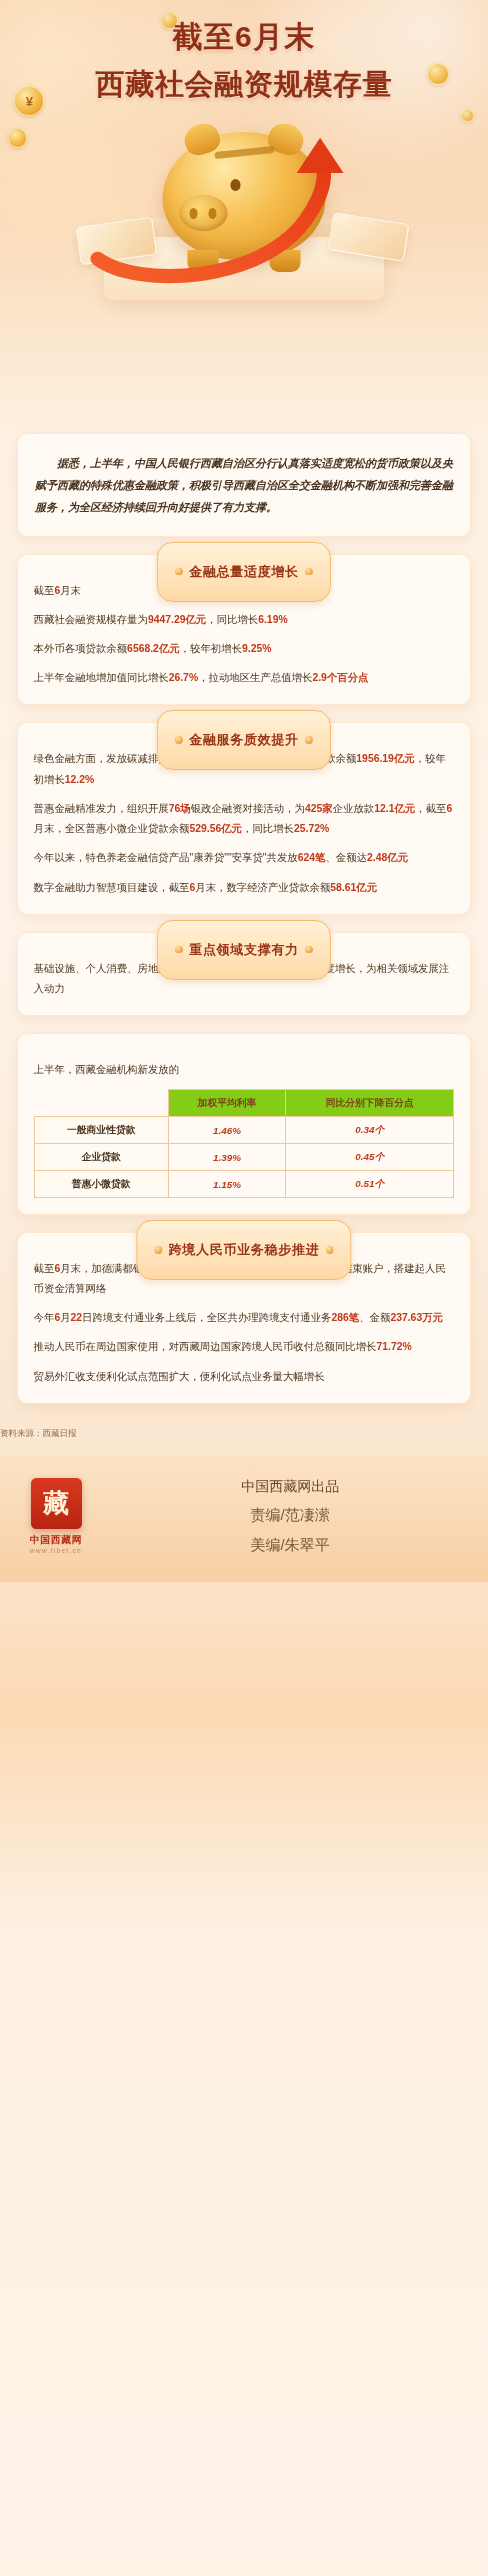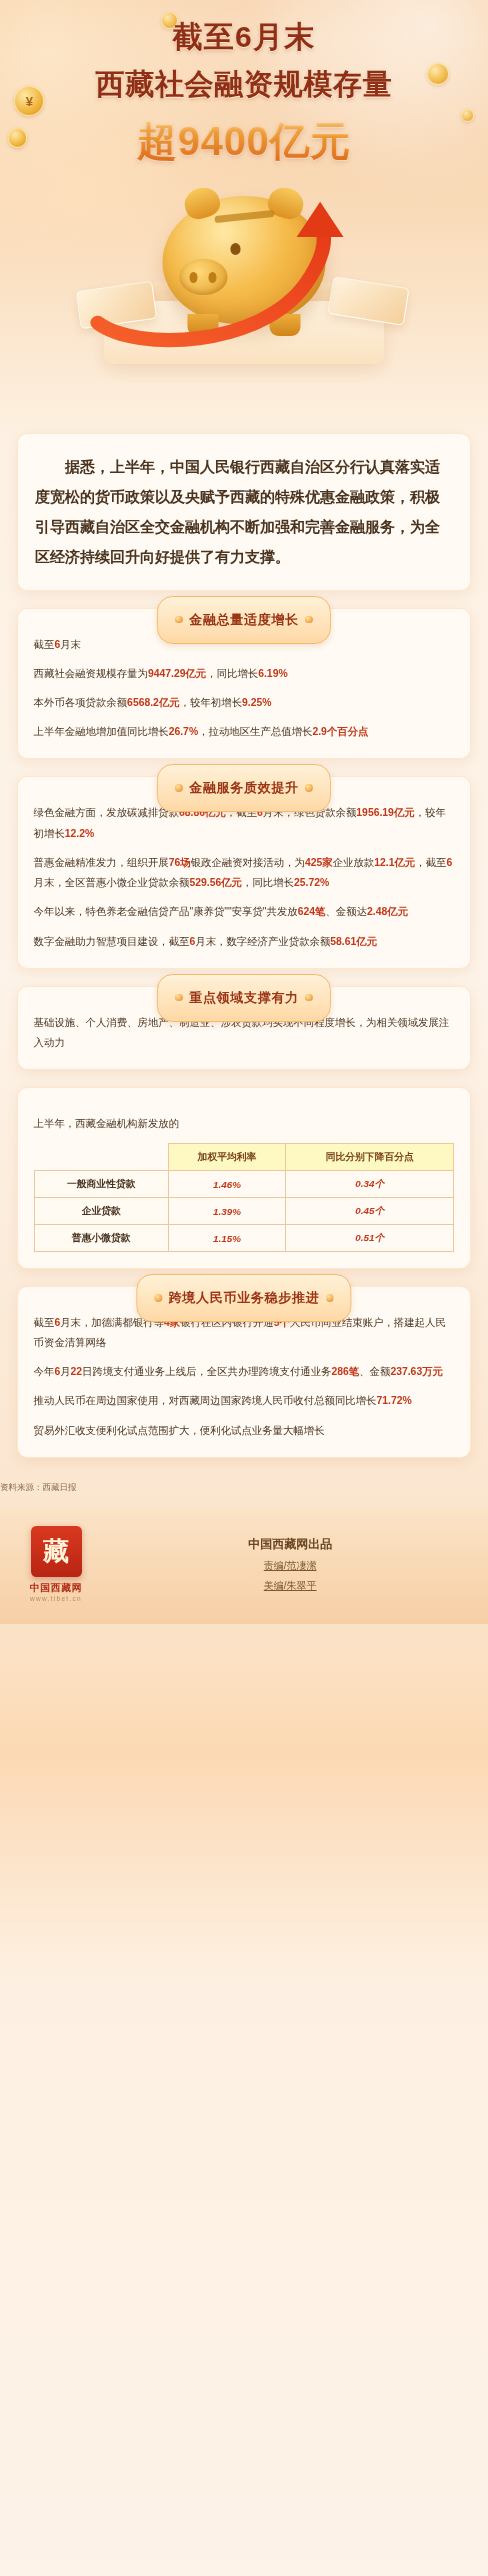--- a/index.html
+++ b/index.html
@@ -136,31 +136,31 @@
     position: relative;
     background: #fffaf3;
     border-radius: 10.4px;
     box-shadow: 0 3.9px 11.7px rgba(200,130,70,.13);
     border: 0.7px solid #ffe7cd;
     padding: 17px 15.6px 15.6px;
     margin-bottom: 17px;
   }
   .card.intro { padding: 18px 17px; margin-top: 2.6px; }
   .intro p {
-    font-size: 15px; line-height: 2.0; text-indent: 2em; color: #4a3420; font-weight: bold;
+    font-size: 11px; line-height: 2.0; text-indent: 2em; color: #4a3420; font-weight: bold; font-style: italic;
   }
 
   .card.section { padding-top: 26px; }
   .sec-title {
     position: absolute; top: -13px; left: 50%; transform: translateX(-50%);
     display: flex; align-items: center; gap: 6.5px;
     background: linear-gradient(180deg, #fff1d8, #ffd9a6);
     border: 1.3px solid #f6b86a;
     border-radius: 15.6px;
-    padding: 14px 17px;
+    padding: 20px 17px;
     white-space: nowrap;
     box-shadow: 0 2.6px 6.5px rgba(200,130,60,.2);
   }
   .sec-title .txt { font-size: 13px; font-weight: bold; color: #9a3516; letter-spacing: 0.7px; }
   .sec-title .dot {
     width: 7.8px; height: 7.8px; border-radius: 50%;
     background: radial-gradient(circle at 35% 30%, #ffe49c, #e8821f);
     flex: none;
   }
 
@@ -170,21 +170,21 @@
 
   
   .rate-table { width: 100%; border-collapse: collapse; margin-top: 7.8px; }
   .rate-table th, .rate-table td {
     border: 0.7px solid #f0c79a;
     padding: 6.5px 3.9px;
     font-size: 9.8px;
     text-align: center;
     color: #4a3420;
   }
-  .rate-table thead th { background: #fef9c3; font-weight: bold; color: #7a4418; }
+  .rate-table thead th { background: #84cc16; font-weight: bold; color: #7a4418; }
   .rate-table thead th.blank { border-left: none; border-top: none; background: transparent; }
   .rate-table tbody td.lbl { background: #fffaf2; font-weight: bold; }
   .rate-table tbody td.val { color: #c0391a; font-weight: bold; font-style: italic; }
 
   .source {
     text-align: left; font-size: 8.5px; color: #8a6a4c; padding: 1.3px 19.5px 14.3px 0;
   }
 
   
   .footer {
@@ -198,43 +198,42 @@
     border-radius: 5.2px;
     background: linear-gradient(180deg, #d9391f, #b82413);
     color: #fff3d8;
     font-size: 26px; font-weight: bold;
     display: flex; align-items: center; justify-content: center;
     box-shadow: 0 2.6px 6.5px rgba(150,40,20,.3);
   }
   .logo-text { margin-top: 5.2px; font-size: 9.8px; color: #b32a14; font-weight: bold; letter-spacing: 0.7px; }
   .logo-sub { font-size: 6.5px; color: #b98a60; letter-spacing: 1.3px; }
   .credits { flex: 1; text-align: center; line-height: 2.0; }
-  .credits .c-main { font-size: 12px; color: #6a4522; font-weight: bold; }
-  .credits .c-line { font-size: 10px; color: #7a5830; text-decoration: underline; }
+  .credits .c-main { font-size: 14px; color: #6a4522; font-weight: normal; }
+  .credits .c-line { font-size: 15px; color: #7a5830; }
 </style>
 </head>
 <body>
 
 <div class="page">
 
   <div class="hero">
     <div class="hero-swirl"></div>
 
     <div class="coin c1">
         <div class="coin-yuan">¥</div>
       </div>
     <div class="coin c2"></div>
     <div class="coin c3"></div>
     <div class="coin c4"></div>
     <div class="coin c5"></div>
 
     <div class="hero-title">
       <div class="t-line1">截至6月末</div>
       <div class="t-line2">西藏社会融资规模存量</div>
-      <div class="t-line3">超9400亿元</div>
     </div>
 
     <div class="scene">
       <div class="platform"></div>
       <div class="bill b1"></div>
       <div class="bill b2"></div>
 
       <div class="pig">
         <div class="pig-ear left"></div>
         <div class="pig-ear right"></div>

